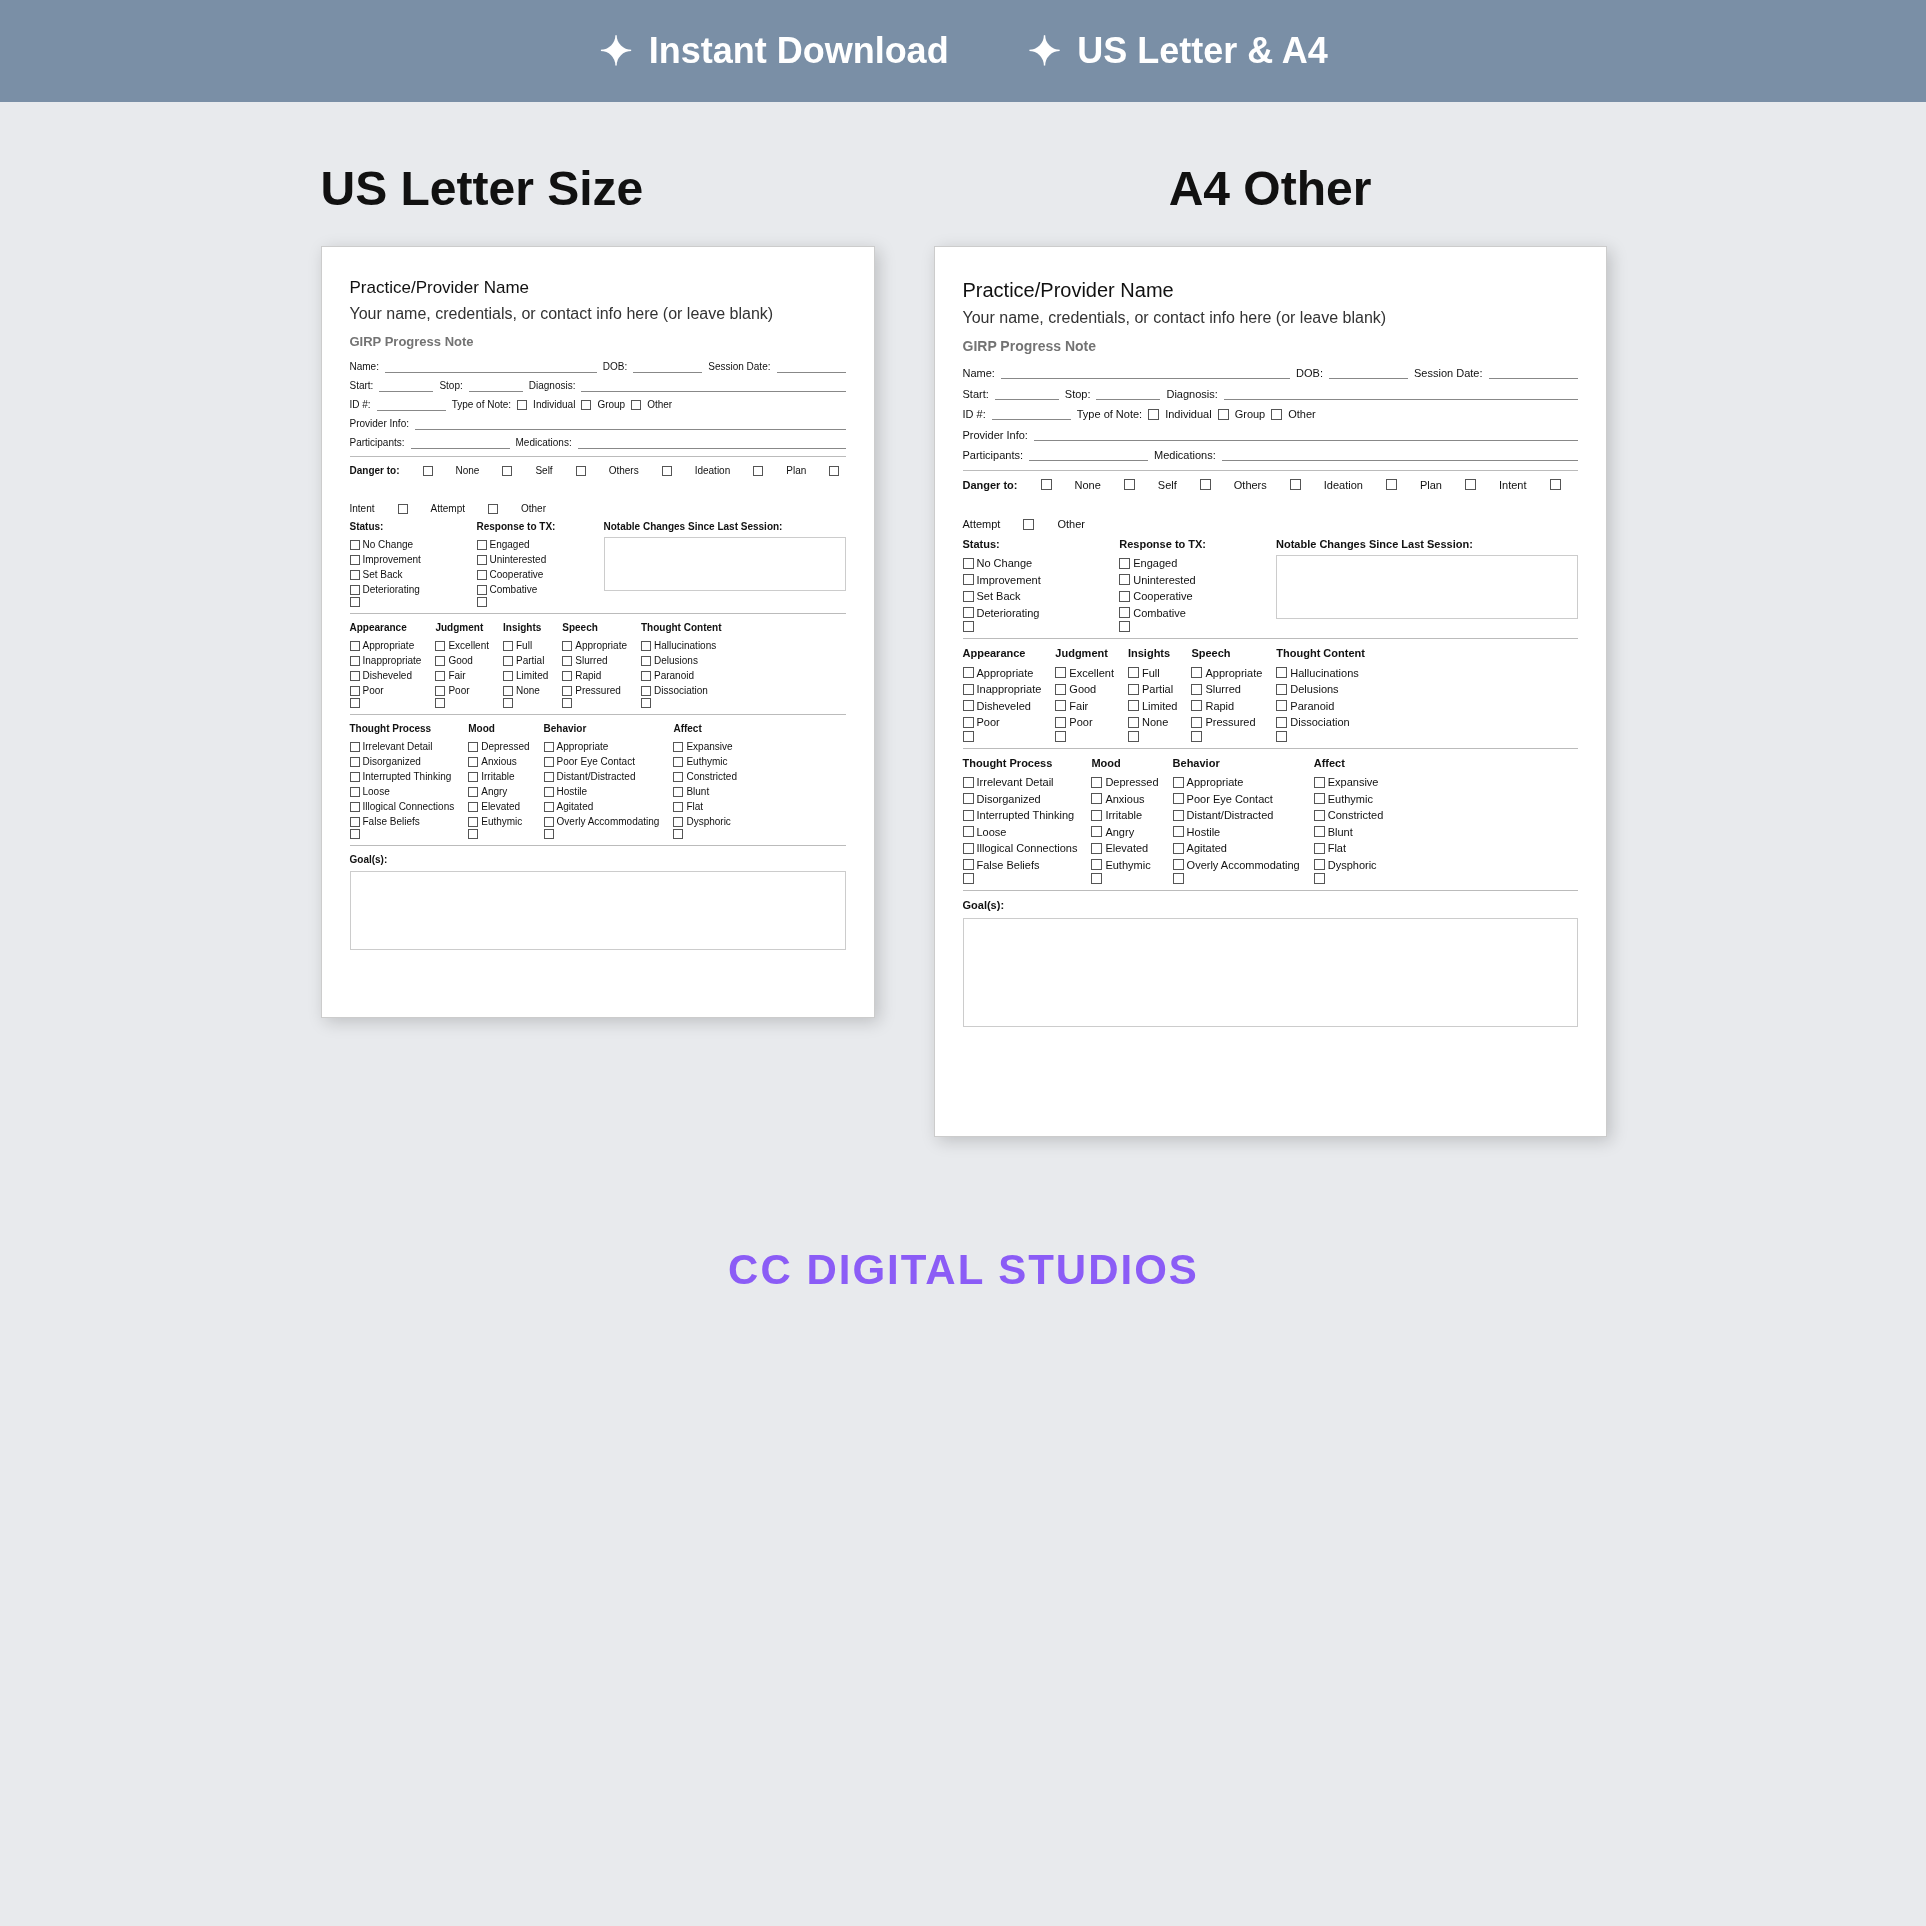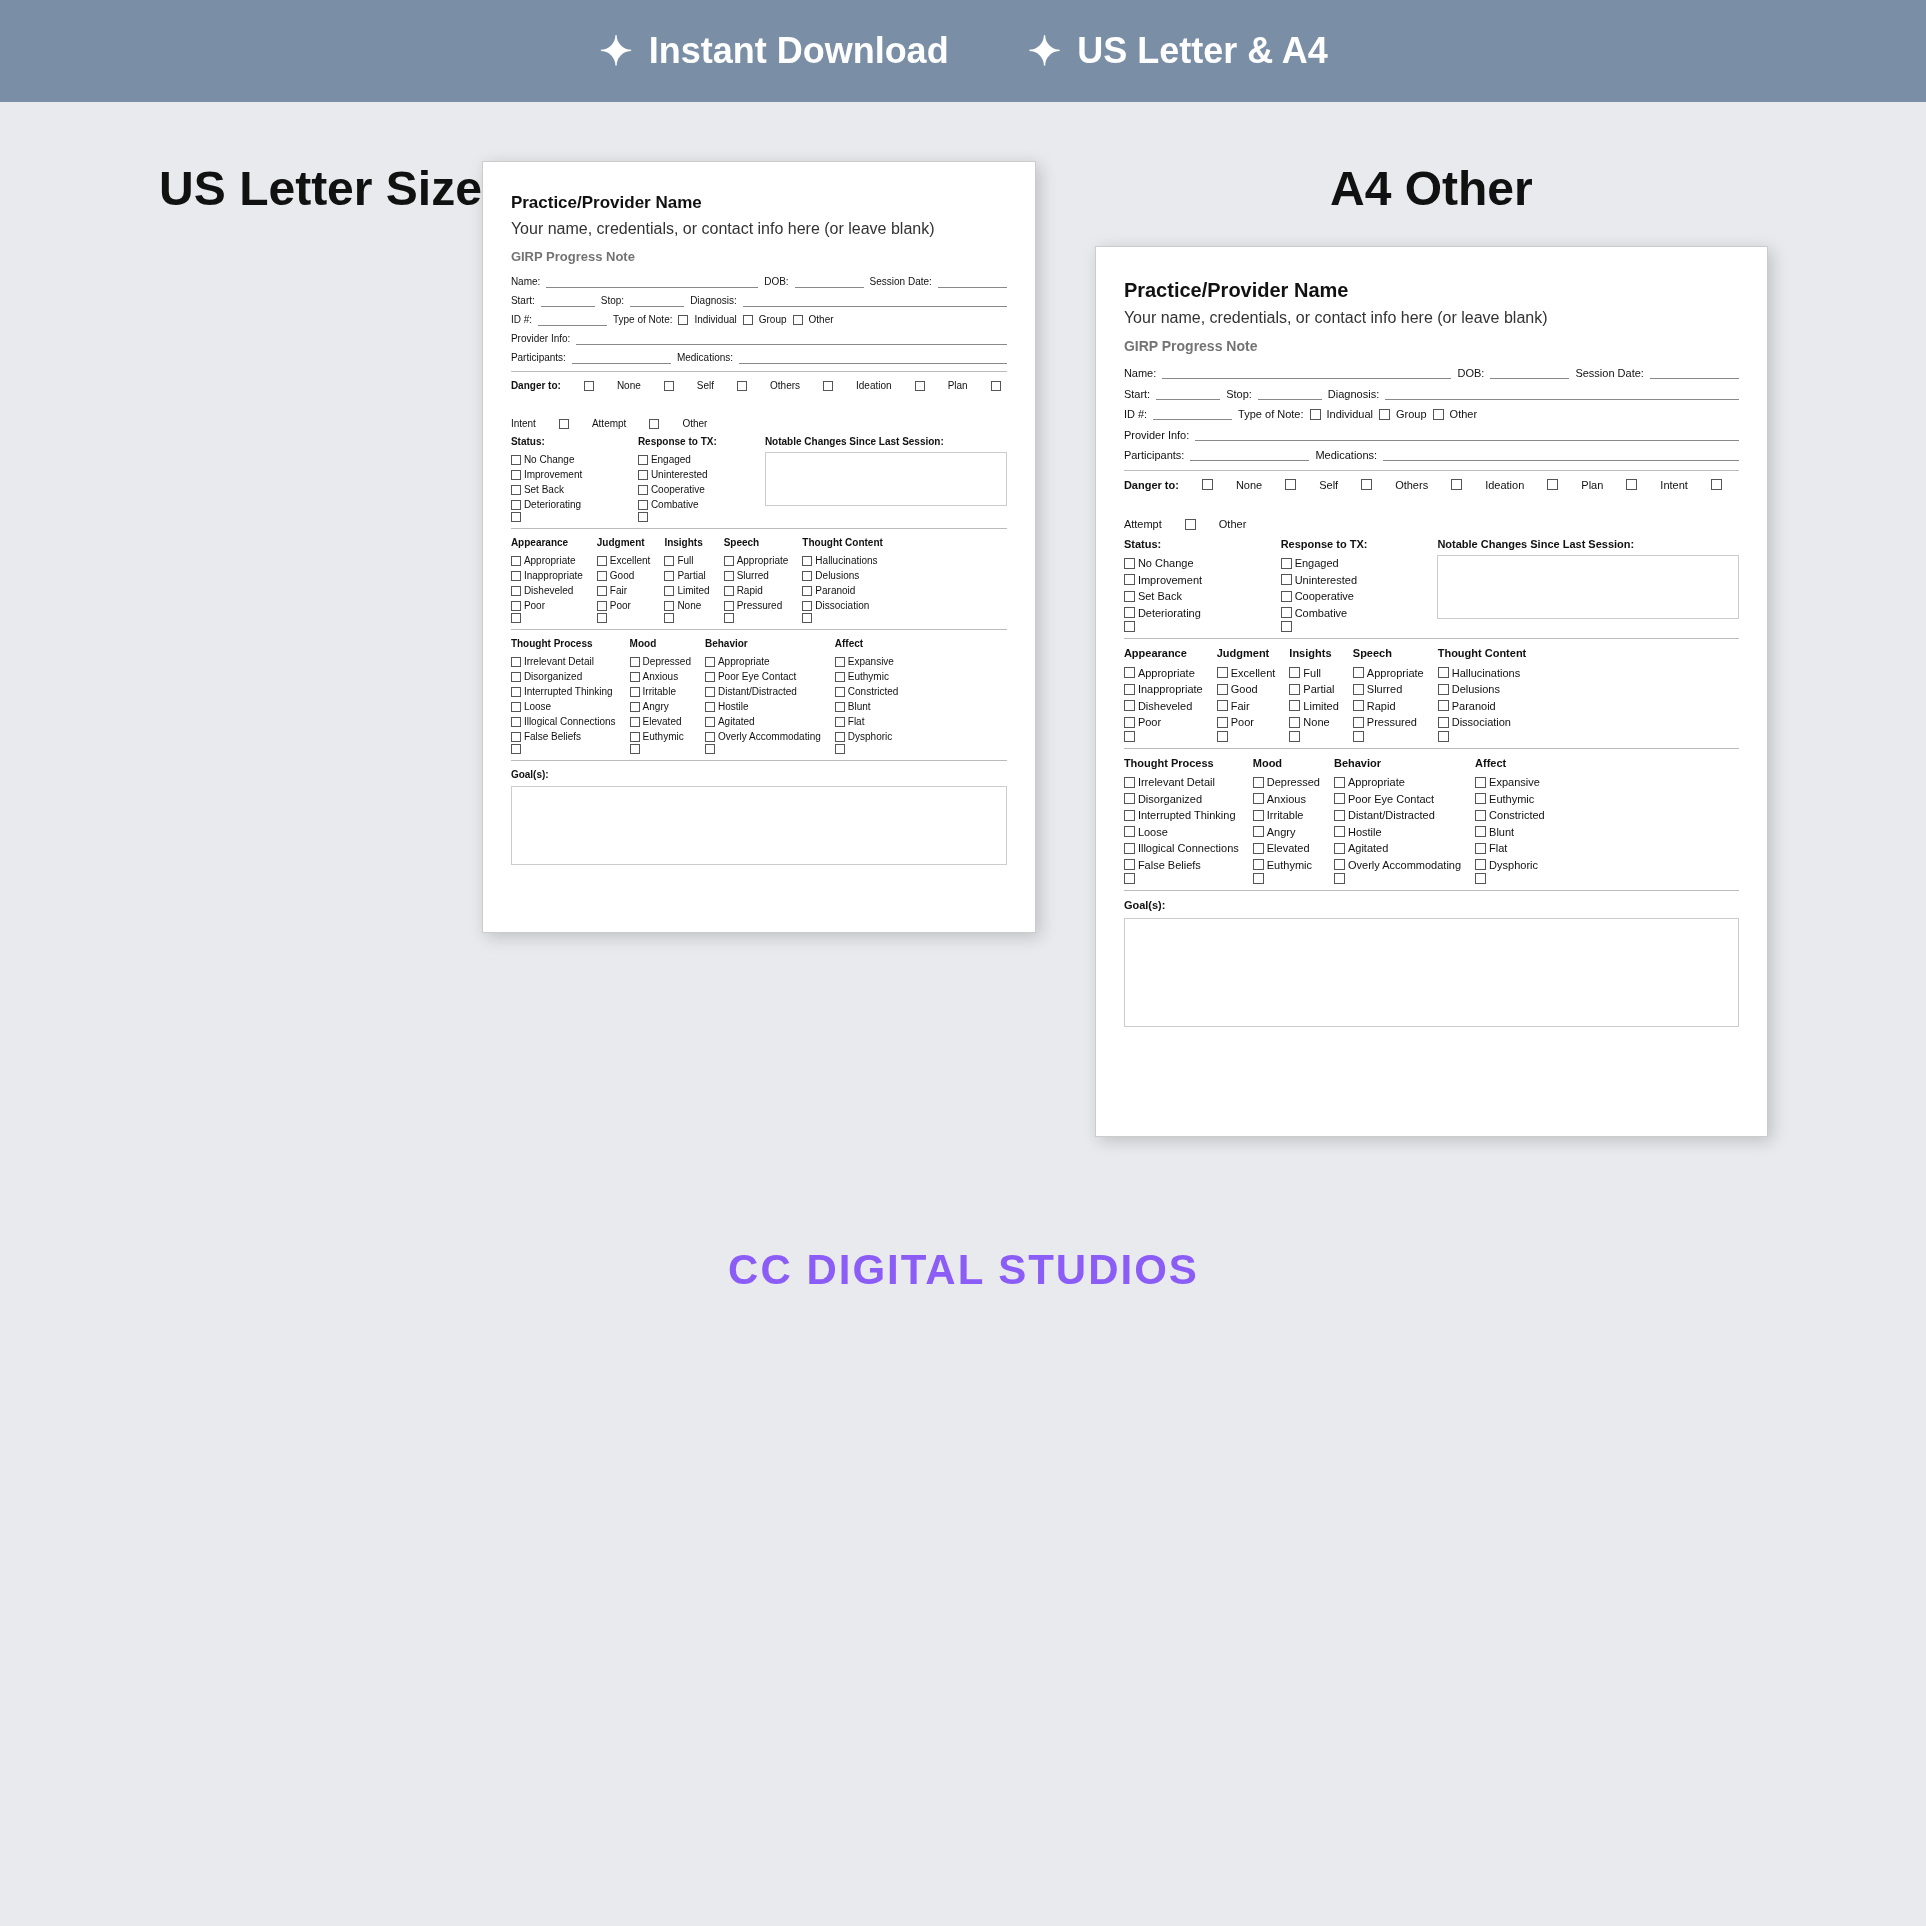--- a/index.html
+++ b/index.html
@@ -44,20 +44,21 @@
       flex-direction: row;
       align-items: flex-start;
       justify-content: center;
       gap: 59px;
       background: #e8eaed;
     }
 
     
     .left-section {
       display: flex;
+      flex-direction: column;
       align-items: flex-end;
     }
     .section-title-left {
       font-size: 48px;
       font-weight: bold;
       color: #111;
       margin-bottom: 30px;
       align-self: flex-start;
     }
 
@@ -90,21 +91,21 @@
       width: 554px;
       min-height: 772px;
     }
     .doc-card-right {
       width: 673px;
       min-height: 891px;
     }
 
     .doc-practice-name {
       font-size: 17px;
-      font-weight: bold;
+      font-weight: normal;
       margin-bottom: 1px;
     }
     .doc-practice-sub {
       font-size: 16px;
       color: #333;
       margin-bottom: 6px;
     }
     .doc-form-title {
       font-size: 13px;
       font-weight: bold;

